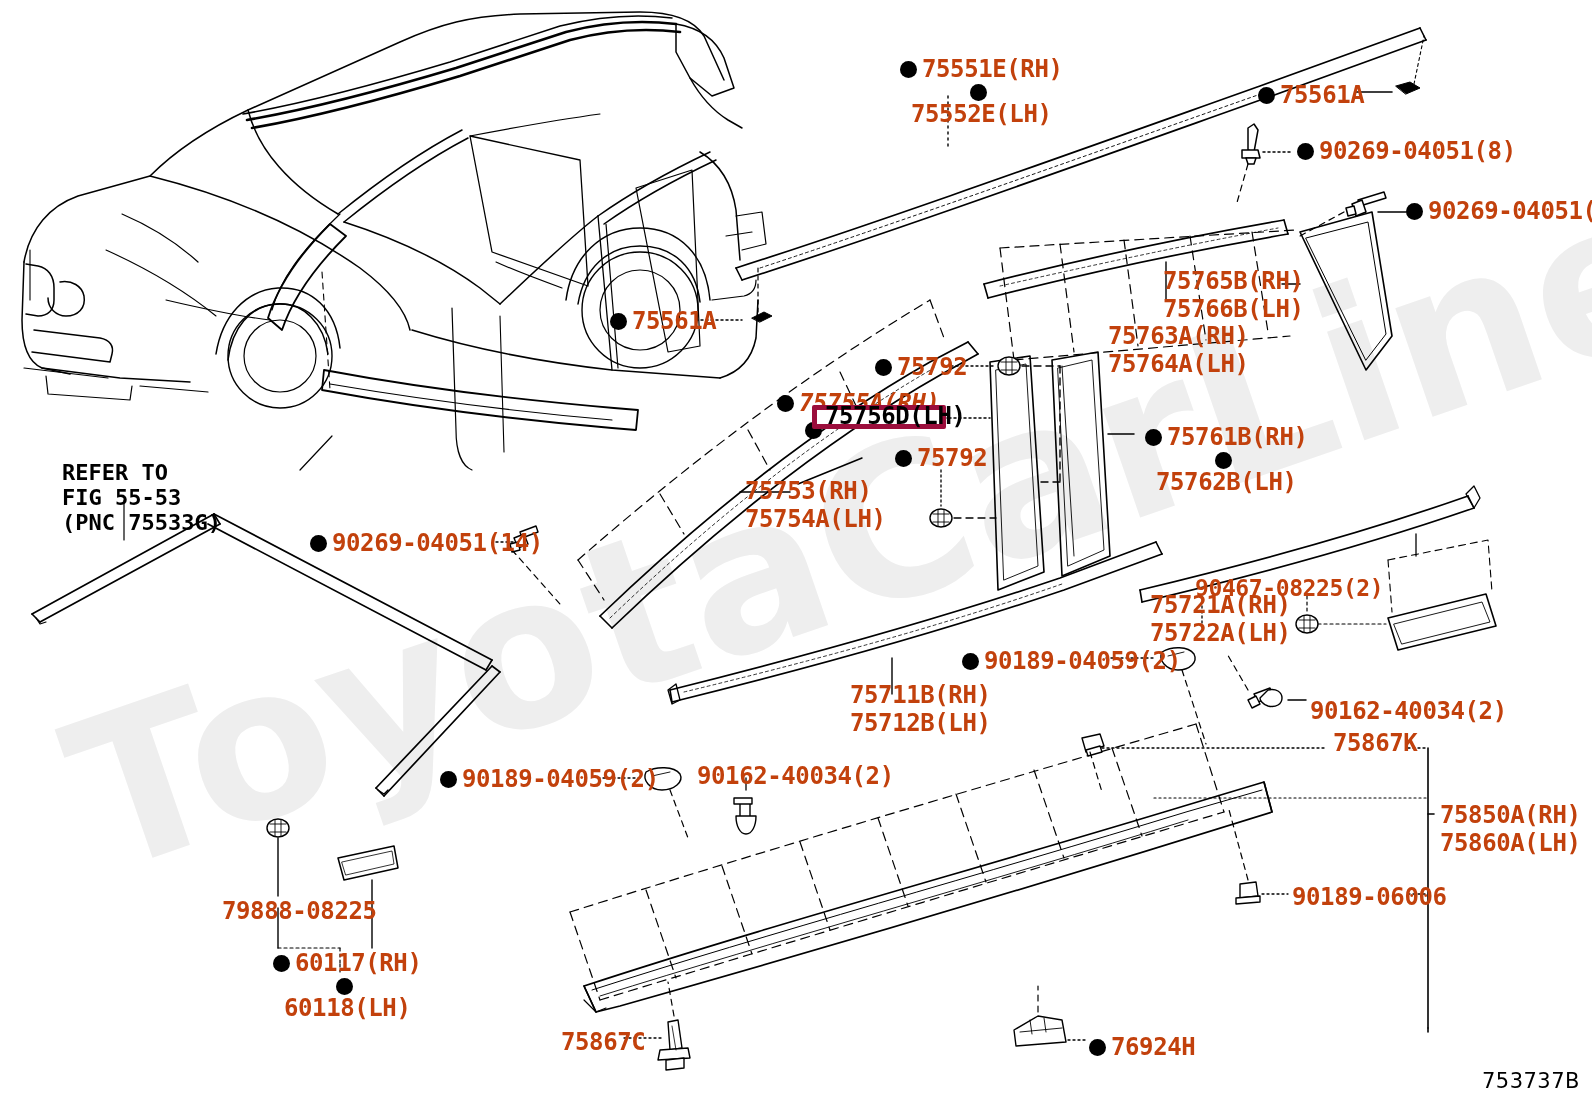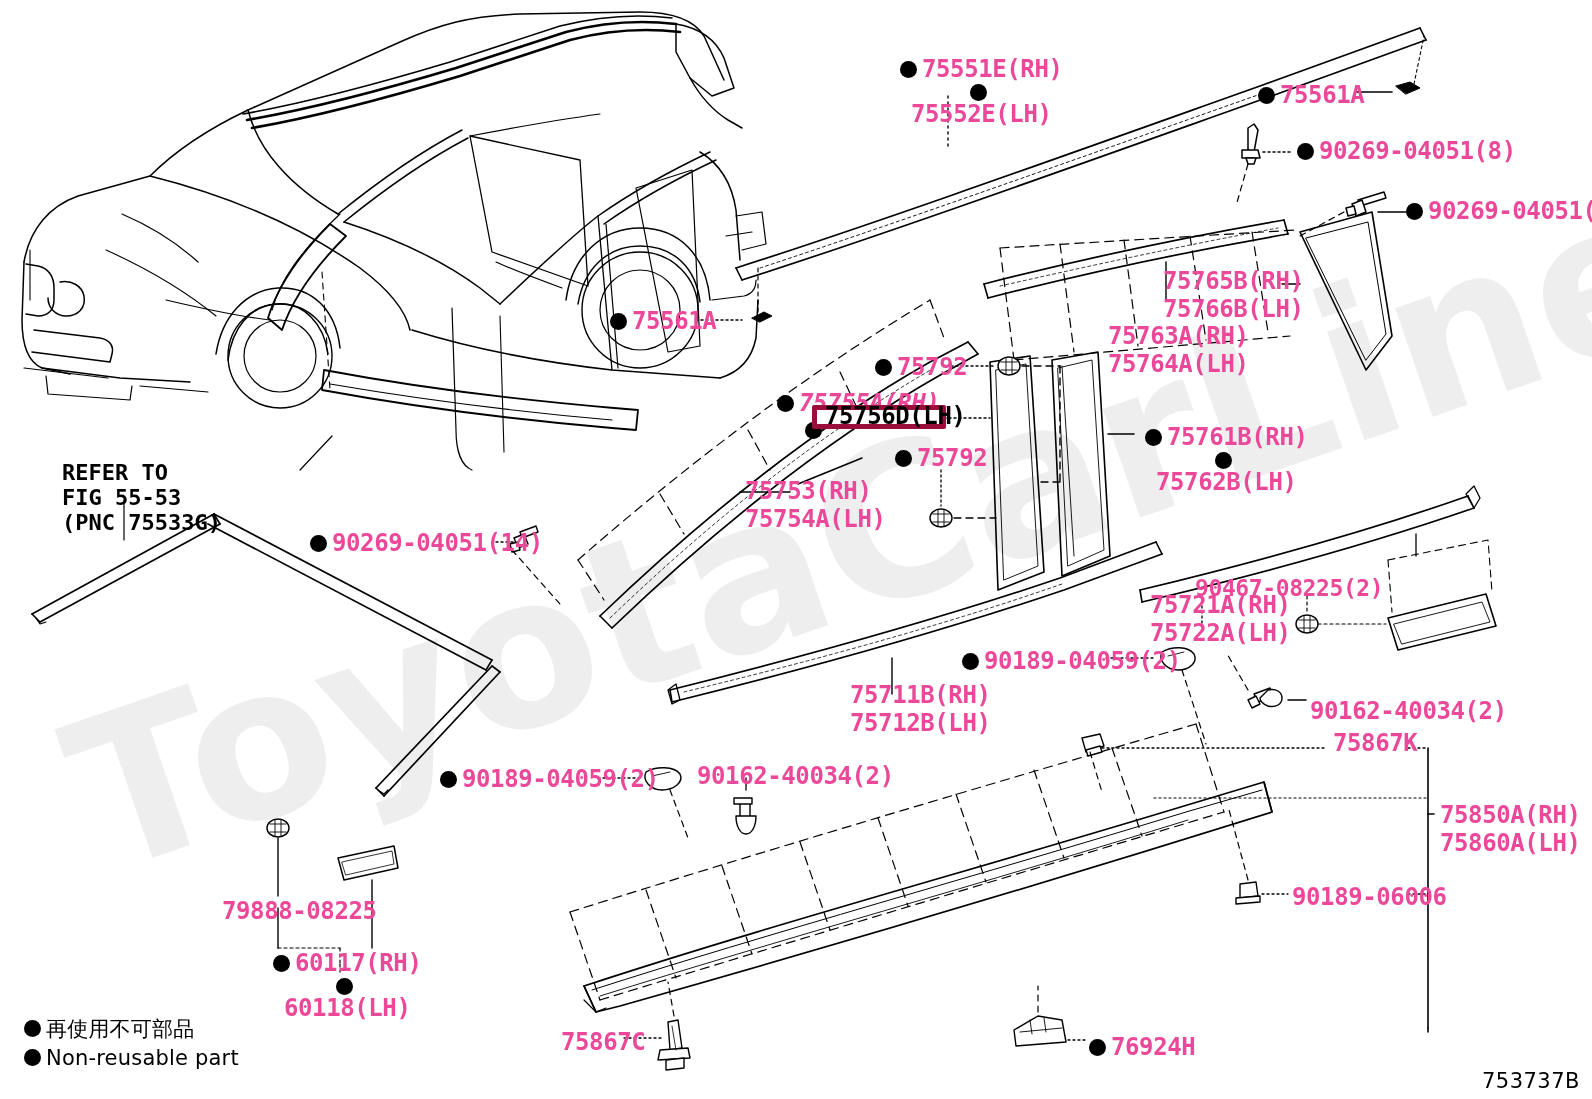--- a/index.html
+++ b/index.html
@@ -36,21 +36,21 @@
     left: 0; top: 0;
     width: 1592px;
     height: 1099px;
     z-index: 3;
   }
   #artwork { z-index: 2; }
 
   .lbl {
     position: absolute;
     white-space: nowrap;
-    color: #ec4899;
+    color: #c2410c;
     font-family: "DejaVu Sans Mono", "Liberation Mono", monospace;
     font-size: 24px;
     line-height: 26px;
     letter-spacing: -0.4px;
     font-weight: 700;
   }
   .lbl.small { font-size: 23px; }
   .row { display: flex; align-items: center; }
   .bullet {
     display: inline-block;
@@ -718,30 +718,20 @@
           <span>76924H</span>
         </div>
     </div>
 
     <div class="refer">
       <div>REFER TO</div>
       <div>FIG 55-53</div>
       <div>(PNC 75533G)</div>
     </div>
 
-    <div class="legend">
-      <div class="lrow">
-        <span class="bullet"></span>
-        <span class="ltext">再使用不可部品</span>
-      </div>
-      <div class="lrow">
-        <span class="bullet"></span>
-        <span class="ltext">Non-reusable part</span>
-      </div>
-    </div>
 
     <div class="figcode">753737B</div>
 
     <div class="hl-box" style="left:812px; top:405px; width:134px; height:24px;">
       <span class="txt">75756D(LH)</span>
     </div>
 
   </div>
 
 </div>

